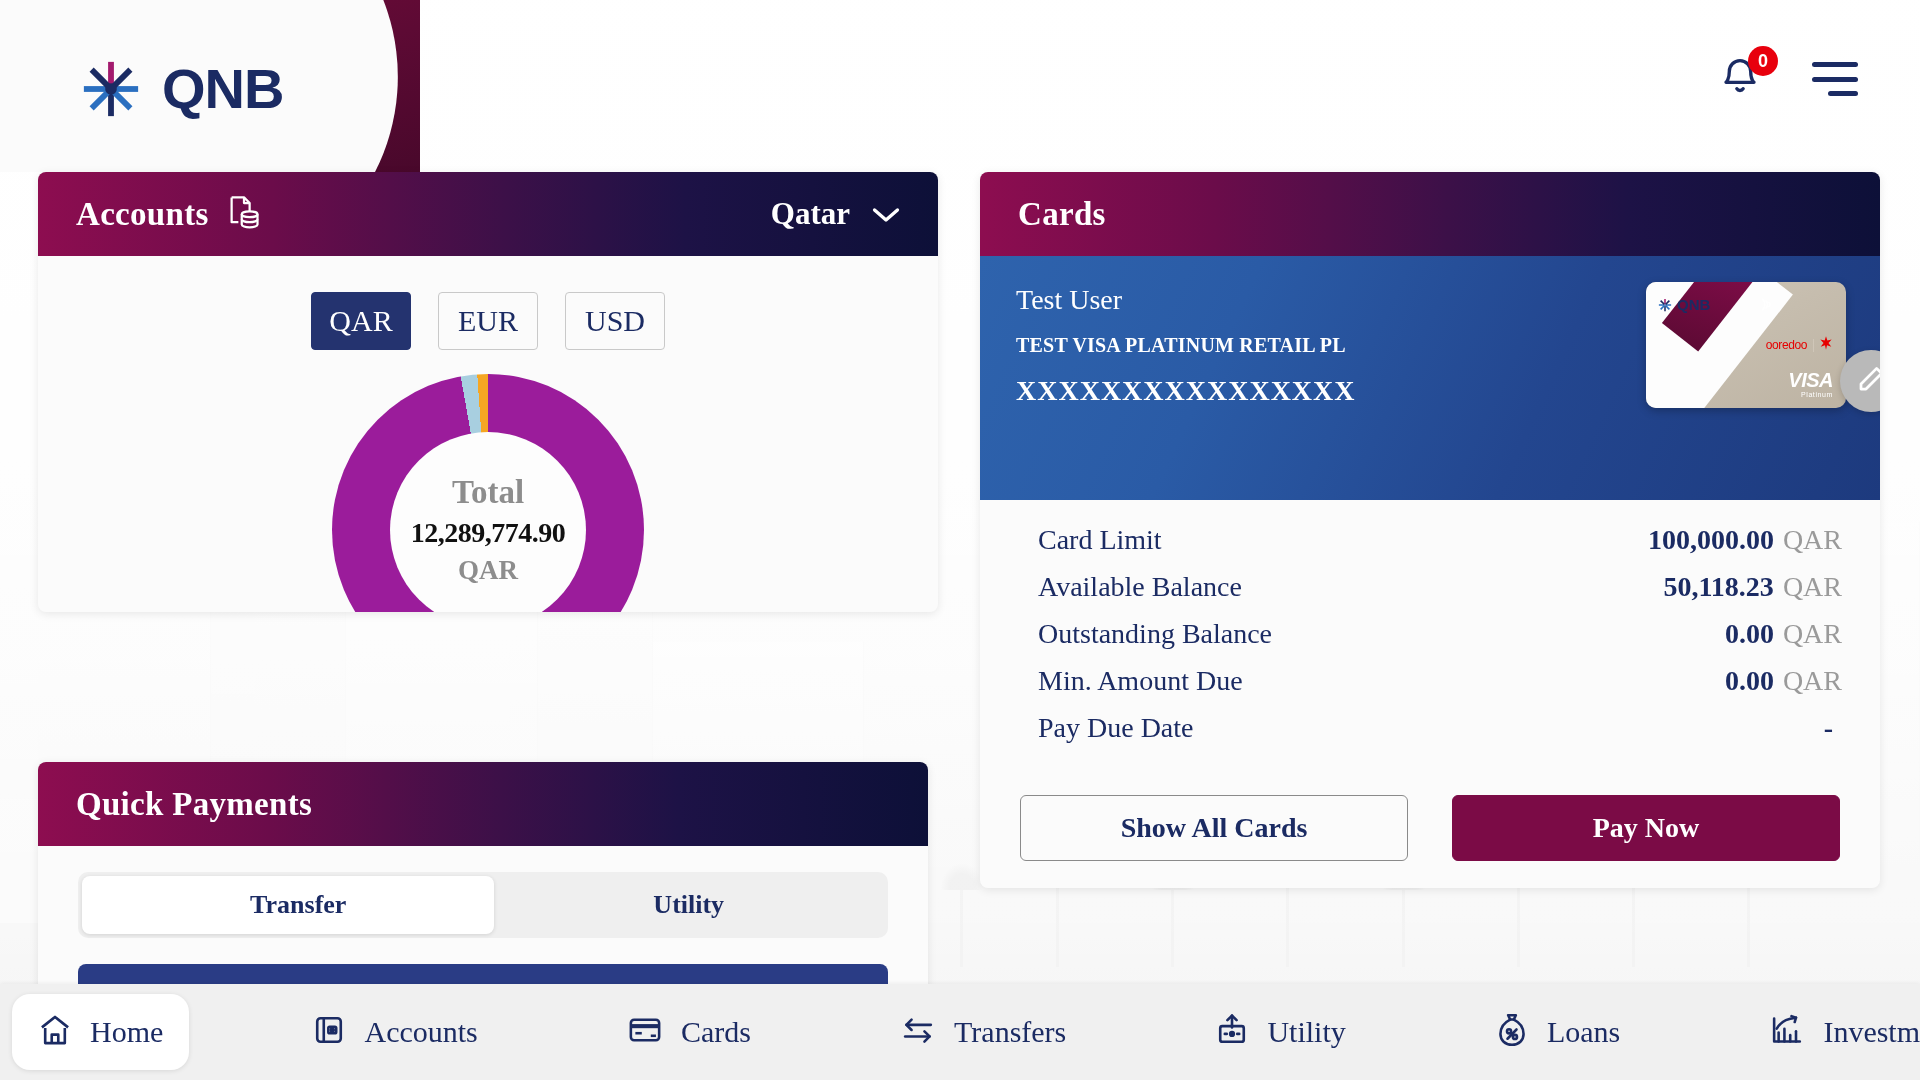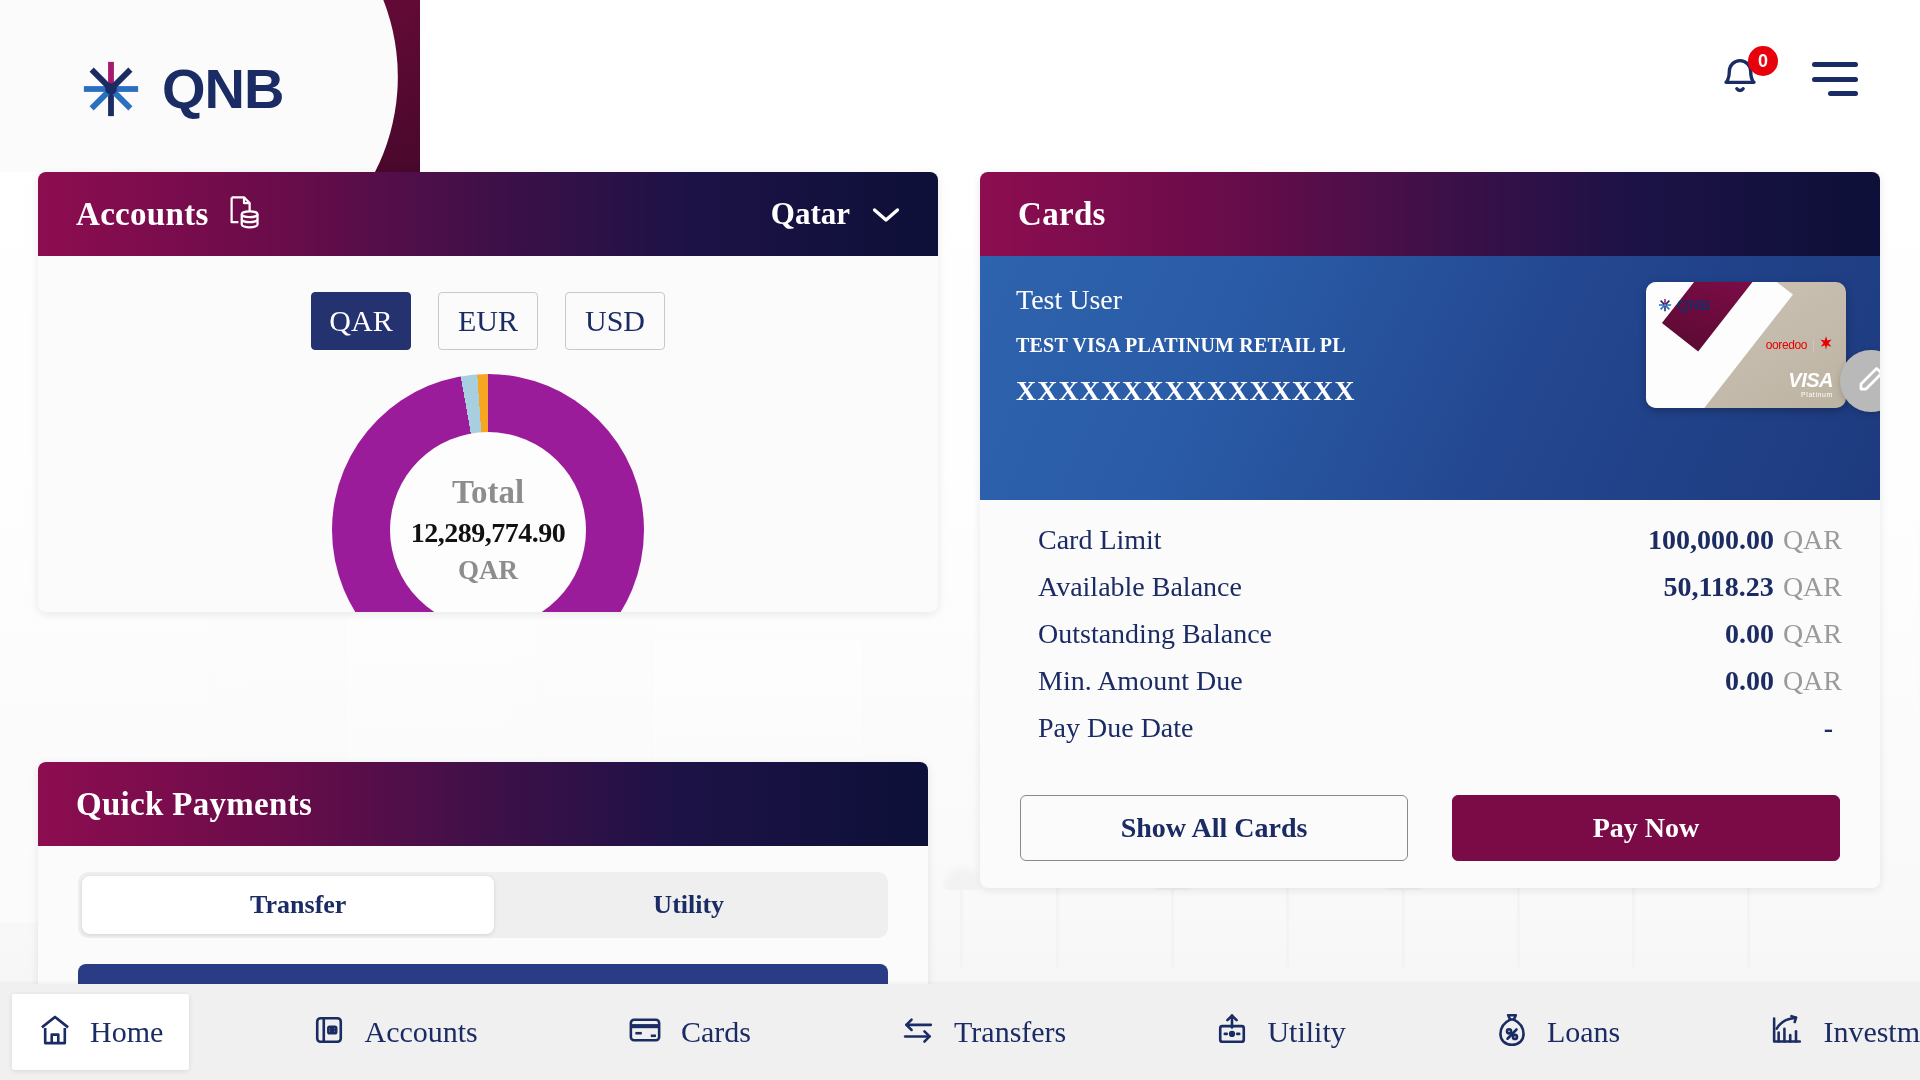--- a/index.html
+++ b/index.html
@@ -139,21 +139,21 @@
   .btn { height:66px; border-radius:6px; display:flex; align-items:center;
          justify-content:center; font-size:28px; font-weight:700; cursor:pointer; }
   .btn-primary { flex:1; background:#7b0b46; color:#fff; border:1px solid #7b0b46; }
   .btn-outline { flex:1; background:#fbfbfb; color:#1b2b63; border:1px solid #8a8a8a; }
 
   
   .bottom-nav { position:absolute; left:0; bottom:0; width:1920px; height:96px;
                 background:#f0f0f0; display:flex; align-items:center; z-index:8;
                 box-shadow:0 -1px 4px rgba(0,0,0,.06); }
   .nav-item { display:flex; align-items:center; gap:18px; height:76px; padding:0 26px;
-              border-radius:2px; cursor:pointer; flex:0 0 auto; }
+              border-radius:18px; cursor:pointer; flex:0 0 auto; }
   .nav-item.active { background:#fff; box-shadow:0 1px 5px rgba(0,0,0,.10); margin-left:12px; }
   .nav-label { font-size:30px; color:#1b2b63; }
   .nav-spacer { flex:1 1 auto; }
 </style>
 </head>
 <body>
 
 <div id="app">
 
   <div class="bg-photo">

